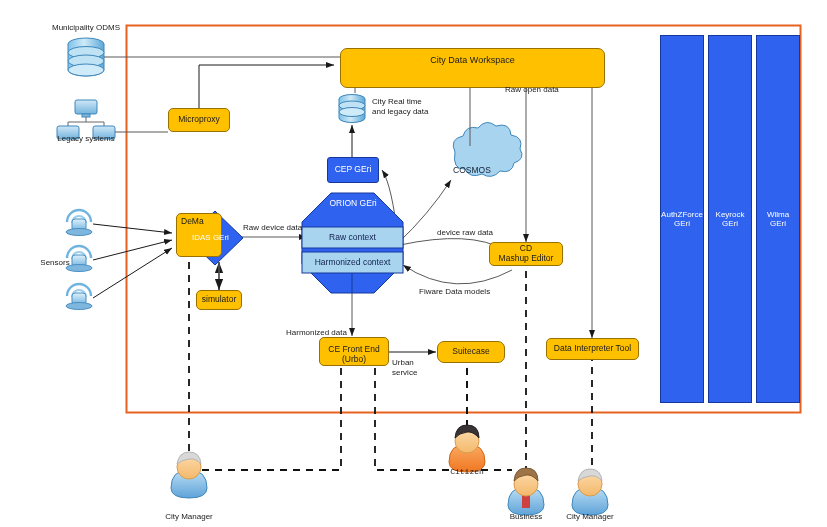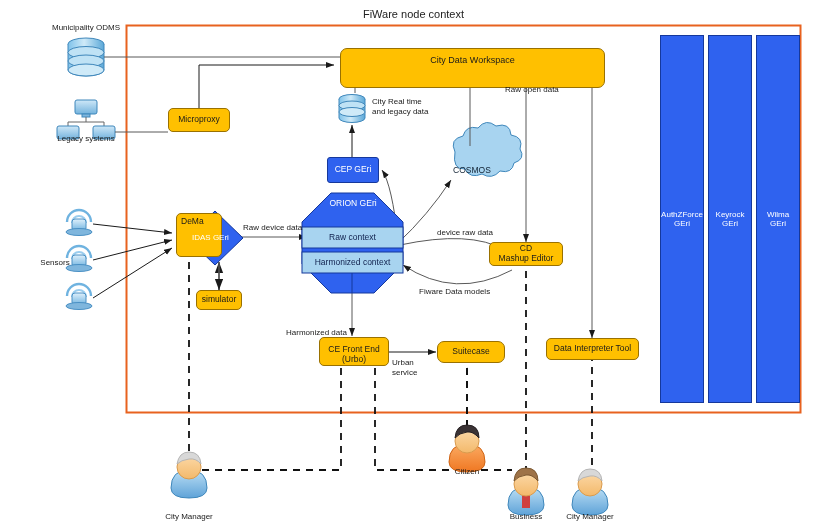--- a/index.html
+++ b/index.html
@@ -190,21 +190,20 @@
       <rect x="302" y="227" width="101" height="21" fill="#a8d4f0" stroke="#15389c"></rect>
       <rect x="302" y="252" width="101" height="21" fill="#a8d4f0" stroke="#15389c"></rect>
       <line x1="352" y1="273" x2="352" y2="293" stroke="#15389c"></line>
     </g>
 
     <g>
       <polygon points="215,211 243,238 215,265 187,238" fill="#2f62ef" stroke="#15389c"></polygon>
     </g>
   </svg>
 
-  <div class="ttl" style="left:0;top:8px;width:827px;text-align:center;">FiWare node context</div>
 
   <div class="lbl c" style="left:36px;top:23px;width:100px;">Municipality ODMS</div>
   <div class="lbl c" style="left:41px;top:134px;width:90px;">Legacy systems</div>
   <div class="lbl c" style="left:30px;top:258px;width:50px;">Sensors</div>
 
   <div class="node ybox" style="left:168px;top:108px;width:62px;height:24px;">Microproxy</div>
 
   <div class="node ybox big" style="left:340px;top:32px;width:265px;height:40px;
        align-items:flex-start;padding-top:6px;margin-top:16px;">City Data Workspace</div>
 
@@ -263,17 +262,17 @@
   <div class="lbl" style="left:505px;top:85px;">Raw open data</div>
   <div class="lbl" style="left:437px;top:228px;">device raw data</div>
   <div class="lbl" style="left:419px;top:287px;">Fiware Data models</div>
   <div class="lbl" style="left:286px;top:328px;">Harmonized data</div>
   <div class="lbl" style="left:392px;top:358px;">
     <span>Urban</span><br>
     <span>service</span>
   </div>
 
   <div class="lbl c" style="left:154px;top:512px;width:70px;">City Manager</div>
-  <div class="lbl c" style="left:442px;top:467px;width:50px;">Citizen</div>
+  <div class="lbl c" style="left:442px;top:467px;width:50px;font-family:Liberation Mono, monospace;">Citizen</div>
   <div class="lbl c" style="left:498px;top:512px;width:56px;">Business</div>
   <div class="lbl c" style="left:555px;top:512px;width:70px;">City Manager</div>
 
 </div>
 
 </body></html>

